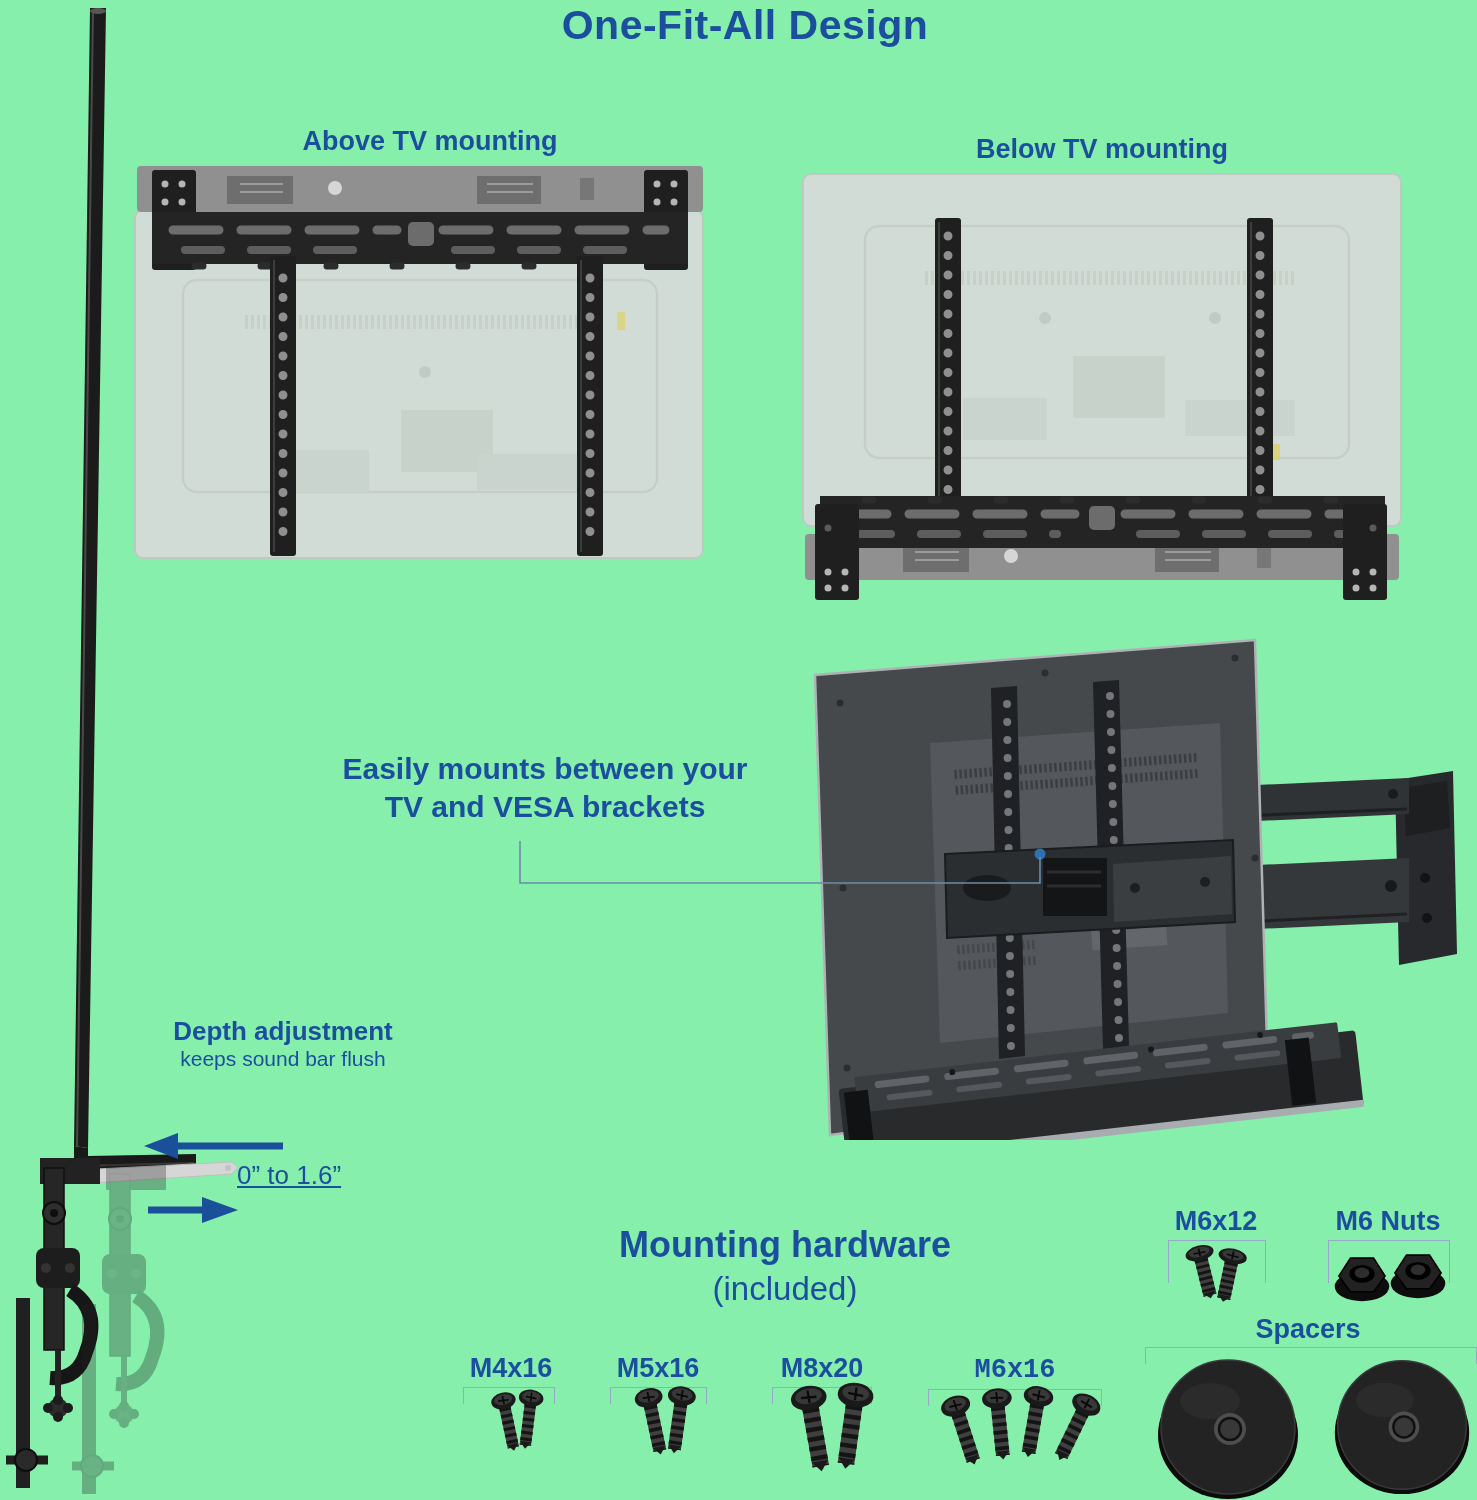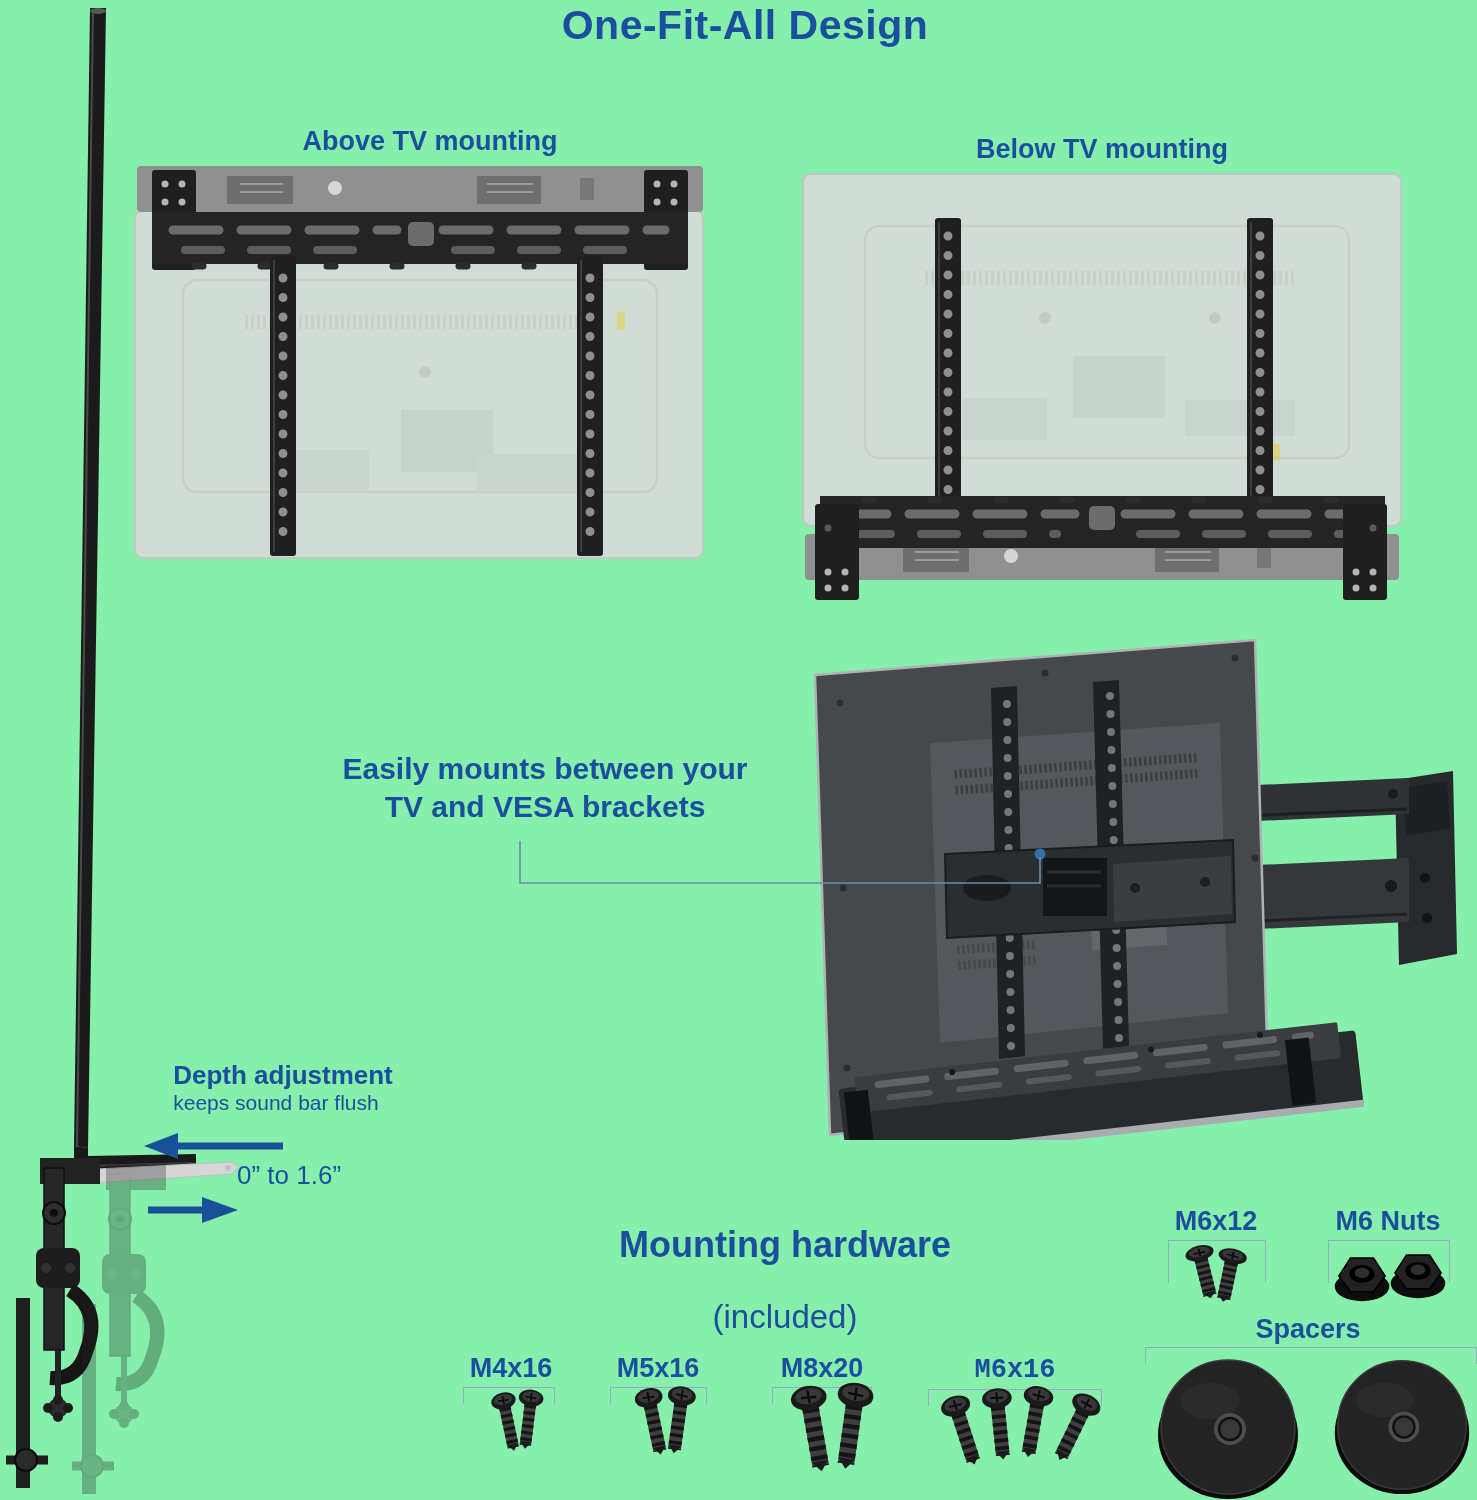--- a/index.html
+++ b/index.html
@@ -5,43 +5,43 @@
   html,body{margin:0;padding:0;background:#fff;}
   #canvas{position:relative;width:1477px;height:1500px;background:#86efac;overflow:hidden;
           font-family:"Liberation Sans",sans-serif;}
   .lbl{position:absolute;color:#1b4f9e;white-space:nowrap;}
   .ctr{transform:translateX(-50%);}
   .b{font-weight:700;}
   .title{font-size:41px;letter-spacing:.5px;}
   .sec{font-size:27px;}
   .note{font-size:30px;text-align:center;line-height:38px;}
   .hwtitle{font-size:36px;text-align:left;line-height:42px;}
-  .hwsub{font-size:33px;font-weight:400;margin-top:28px;}
+  .hwsub{font-size:33px;font-weight:400;}
   .item{font-size:27px;}
   .small{font-size:21px;font-weight:400;}
-  .range{font-size:26px;font-weight:400;}
+  .range{font-size:26px;font-weight:400;text-decoration:underline;}
   .bracket{position:absolute;border:1.6px solid #94aac6;border-bottom:none;}
   svg{position:absolute;display:block;}
 </style>
 </head>
 <body>
 
 <div id="canvas">
 
   <div class="lbl ctr b title" style="left:745px;top:2px;">One-Fit-All Design</div>
 
   <div class="lbl ctr b sec" style="left:430px;top:126px;">Above TV mounting</div>
   <div class="lbl ctr b sec" style="left:1102px;top:134px;">Below TV mounting</div>
 
   <div class="lbl ctr b note" style="left:545px;top:750px;">
     <div>Easily mounts between your</div>
     <div>TV and VESA brackets</div>
   </div>
 
-  <div class="lbl ctr" style="left:283px;top:1060px;text-align:left;">
+  <div class="lbl ctr" style="left:283px;top:1016px;text-align:center;">
     <div class="b" style="font-size:26px;">Depth adjustment</div>
     <div class="small">keeps sound bar flush</div>
   </div>
   <div class="lbl range" style="left:237px;top:1160px;">0” to 1.6”</div>
 
   <div class="lbl ctr b hwtitle" style="left:785px;top:1224px;">Mounting hardware</div>
   <div class="lbl ctr hwsub" style="left:785px;top:1270px;">(included)</div>
 
   <div class="lbl ctr b item" style="left:1216px;top:1206px;">M6x12</div>
   <div class="lbl ctr b item" style="left:1388px;top:1206px;">M6 Nuts</div>

